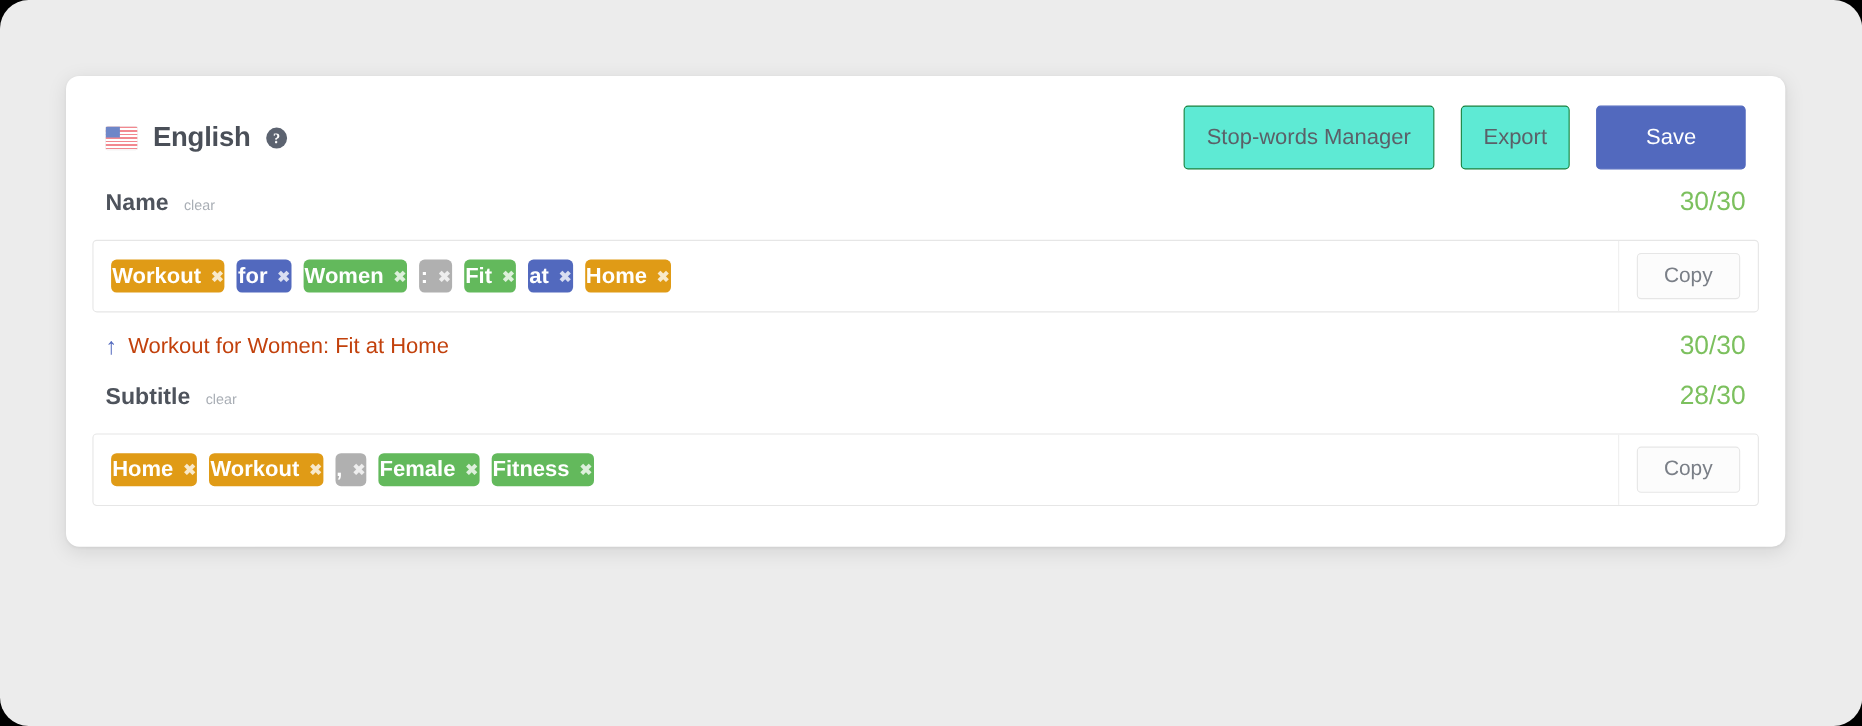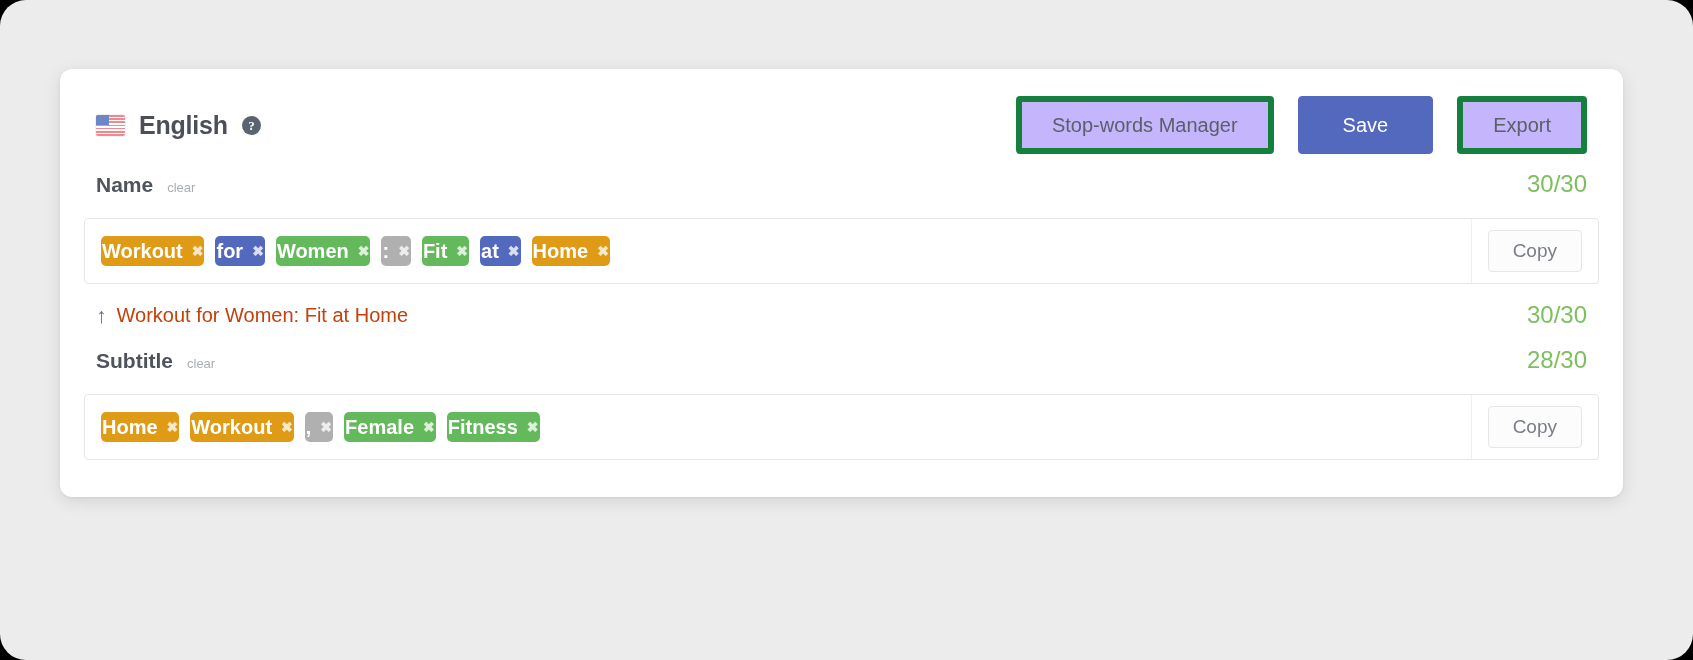--- a/index.html
+++ b/index.html
@@ -117,24 +117,24 @@
     height: 58px;
     border-radius: 4px;
     font-size: 20px;
     display: flex;
     align-items: center;
     justify-content: center;
     cursor: pointer;
     white-space: nowrap;
   }
   .btn-secondary {
-    background: #c4b5fd;
-    border: 6px solid #15803d;
+    background: #5eead4;
+    border: 1px solid #15803d;
     color: #5b6068;
-    padding: 0 30px;
+    padding: 0 20px;
   }
   .btn-primary {
     background: #5269be;
     border: 1px solid #5269be;
     color: #ffffff;
     padding: 0 44px;
   }
 
   
   .field-label-row {
@@ -288,22 +288,22 @@
           <span class="flag-icon">
             <span class="stripes"></span>
               <span class="canton"></span>
           </span>
           <span class="lang-name">English</span>
           <span class="help-icon">?</span>
         </div>
 
         <div class="header-actions">
           <div class="btn btn-secondary">Stop-words Manager</div>
+          <div class="btn btn-secondary">Export</div>
           <div class="btn btn-primary">Save</div>
-          <div class="btn btn-secondary">Export</div>
         </div>
       </div>
 
       <div class="field-label-row">
         <div class="field-label-left">
           <span class="field-title">Name</span>
           <span class="field-clear">clear</span>
         </div>
         <span class="counter">30/30</span>
       </div>

